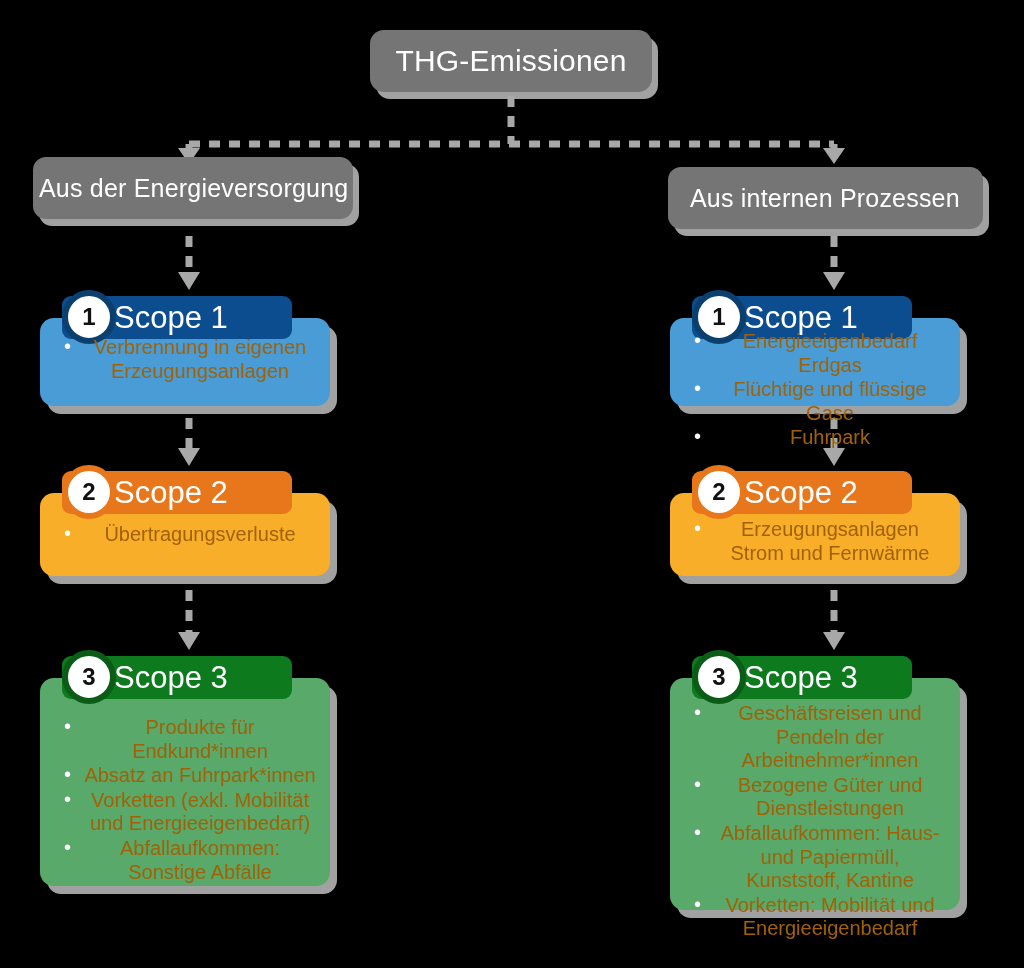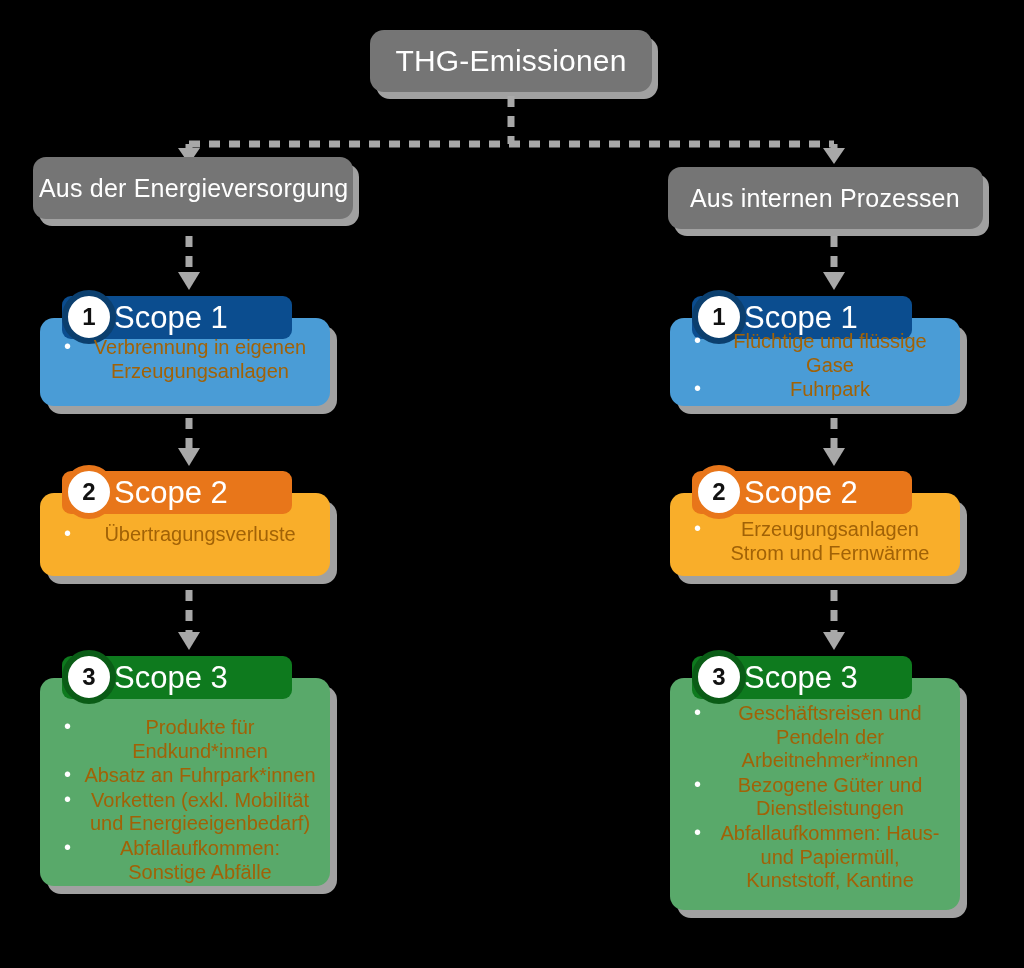--- a/index.html
+++ b/index.html
@@ -285,20 +285,21 @@
       <div class="badge">
         <span class="badge-num">3</span>
       </div>
       <span class="scope-title">Scope 3</span>
     </div>
   </div>
 
   <div class="scope-card theme-blue" id="card-r1">
     <div class="scope-body"></div>
     <ul class="scope-list">
+        <li>Energieeigenbedarf Erdgas</li>
         <li>Flüchtige und flüssige Gase</li>
         <li>Fuhrpark</li>
       </ul>
     <div class="scope-header">
       <div class="badge">
         <span class="badge-num">1</span>
       </div>
       <span class="scope-title">Scope 1</span>
     </div>
   </div>
@@ -315,20 +316,21 @@
       <span class="scope-title">Scope 2</span>
     </div>
   </div>
 
   <div class="scope-card theme-green" id="card-r3">
     <div class="scope-body"></div>
     <ul class="scope-list">
         <li>Geschäftsreisen und Pendeln der Arbeitnehmer*innen</li>
         <li>Bezogene Güter und Dienstleistungen</li>
         <li>Abfallaufkommen: Haus- und Papiermüll, Kunststoff, Kantine</li>
+        <li>Vorketten: Mobilität und Energieeigenbedarf</li>
       </ul>
     <div class="scope-header">
       <div class="badge">
         <span class="badge-num">3</span>
       </div>
       <span class="scope-title">Scope 3</span>
     </div>
   </div>
 
 </div>

